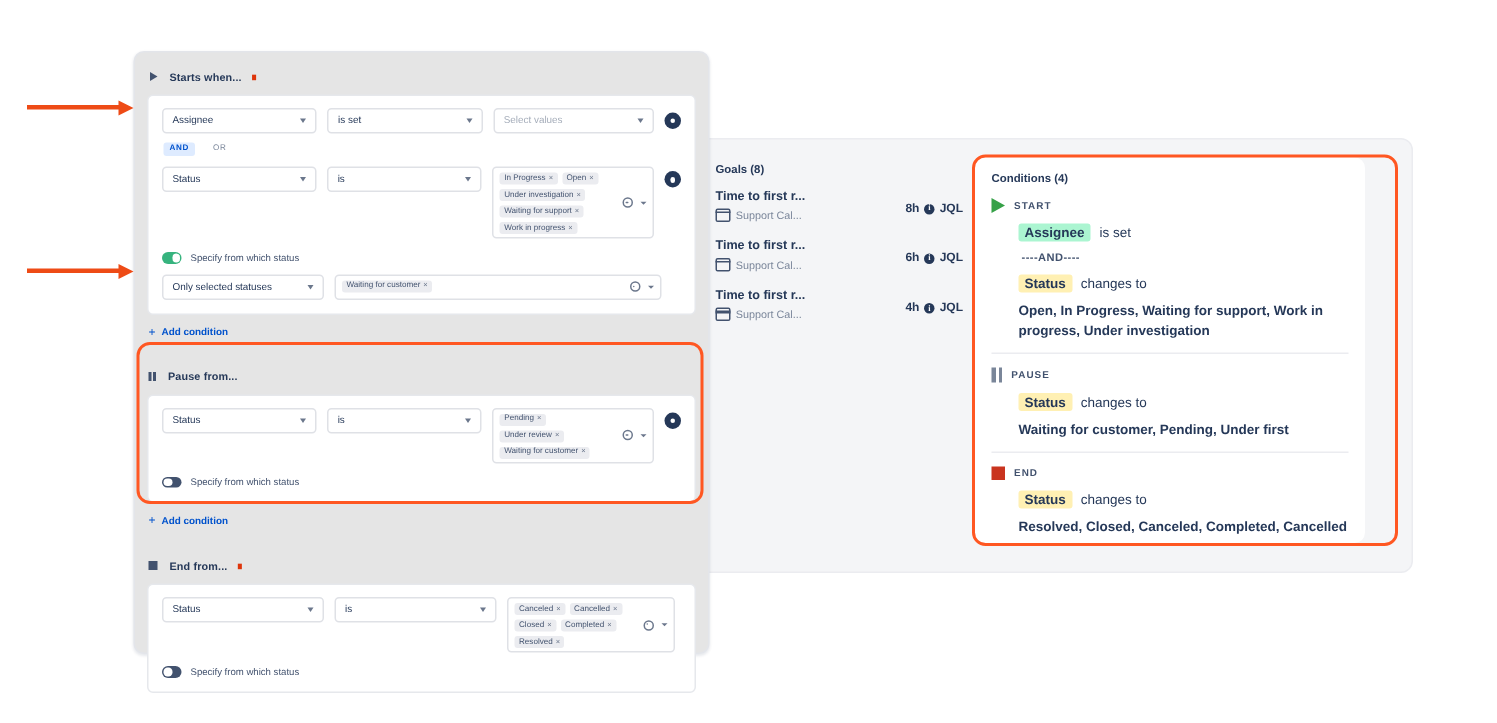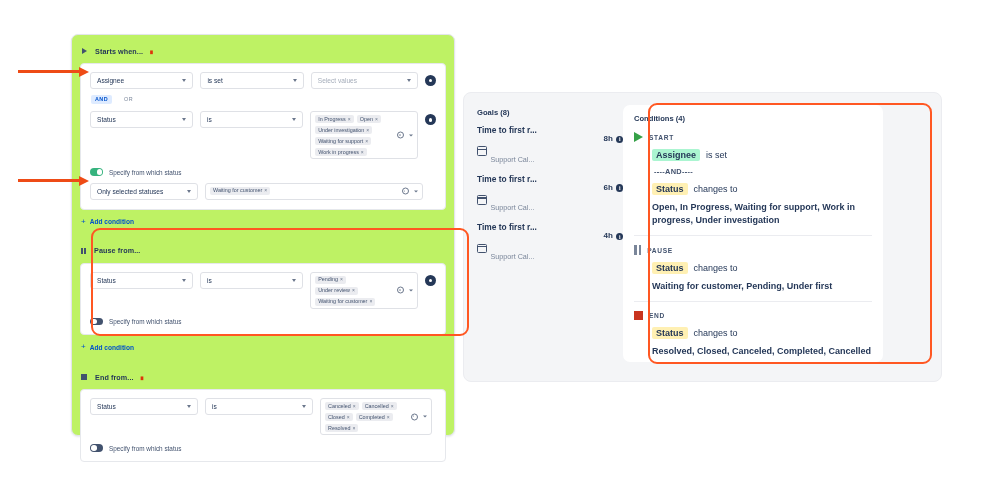--- a/index.html
+++ b/index.html
@@ -11,22 +11,22 @@
   .stage{position:absolute;inset:0;}
 
   
   .bg-panel{
     position:absolute;left:463px;top:92px;width:477px;height:288px;
     background:#f4f5f7;border:1px solid #ebecf0;border-radius:8px;
   }
 
   
   .form-card{
-    position:absolute;left:71px;top:34px;width:382px;height:400px;
-    background:#bef264;border:1px solid #e3e5ea;border-radius:7px;
+    position:absolute;left:89px;top:34px;width:382px;height:400px;
+    background:#e5e5e5;border:1px solid #e3e5ea;border-radius:7px;
     box-shadow:0 1px 2px rgba(9,30,66,.10);
   }
 
   .section-head{
     height:24px;display:flex;align-items:center;gap:6px;
     padding:0 0 0 9px;font-size:7.2px;font-weight:700;color:#253858;
     letter-spacing:.1px;
   }
   .section-body{
     margin:0 8px;background:#ffffff;border:1px solid #e6e8ec;border-radius:4px;
@@ -131,30 +131,30 @@
 
   
   .goals{position:absolute;left:477px;top:108px;width:165px;}
   .goals-title{font-size:7.6px;font-weight:700;color:#253858;margin-bottom:9px;}
   .goal{display:flex;align-items:flex-start;margin-bottom:11px;}
   .goal-left{flex:1;min-width:0;}
   .goal-name{font-size:8.4px;font-weight:700;color:#253858;line-height:1.15;}
   .goal-cal{display:flex;align-items:center;gap:4px;margin-top:3px;}
   .cal-ico{width:7.5px;height:7.5px;border:1.2px solid #42526e;border-radius:1.4px;position:relative;flex:0 0 auto;}
   .cal-ico:before{content:"";position:absolute;left:-1.2px;right:-1.2px;top:1.4px;height:1.2px;background:#42526e;}
-  .goal-sub{font-size:7.2px;color:#7a869a;margin-top:16px;}
+  .goal-sub{font-size:7.2px;color:#7a869a;}
   .goal-right{display:flex;align-items:flex-end;gap:3px;font-size:8px;font-weight:700;color:#253858;padding-top:8px;}
   .info{
     width:7.5px;height:7.5px;border-radius:50%;background:#253858;color:#fff;
     font-size:5.6px;font-weight:700;display:flex;align-items:center;justify-content:center;
     font-family:"Liberation Serif", serif;
   }
 
   
-  .cond{position:absolute;left:623px;top:105px;width:260px;height:257px;
+  .cond{position:absolute;left:650px;top:105px;width:260px;height:257px;
         background:#fff;border-radius:7px;box-sizing:border-box;padding:9px 11px 0 11px;overflow:hidden;}
   .cond-title{font-size:7.6px;font-weight:700;color:#253858;}
   .cond-block{padding:9px 0 8px 0;border-bottom:1px solid #ebecf0;}
   .cond-block.last{border-bottom:none;}
   .cond-head{display:flex;align-items:center;gap:6px;font-size:6.6px;font-weight:700;letter-spacing:.7px;color:#42526e;}
   .ico-start{width:0;height:0;border-left:9px solid #36a148;border-top:5.5px solid transparent;border-bottom:5.5px solid transparent;}
   .ico-pause{display:flex;gap:2px;}
   .ico-pause i{display:block;width:2.6px;height:10px;background:#7a8699;}
   .ico-end{width:9px;height:9px;background:#c9341f;}
   .cond-ind{padding-left:18px;}

